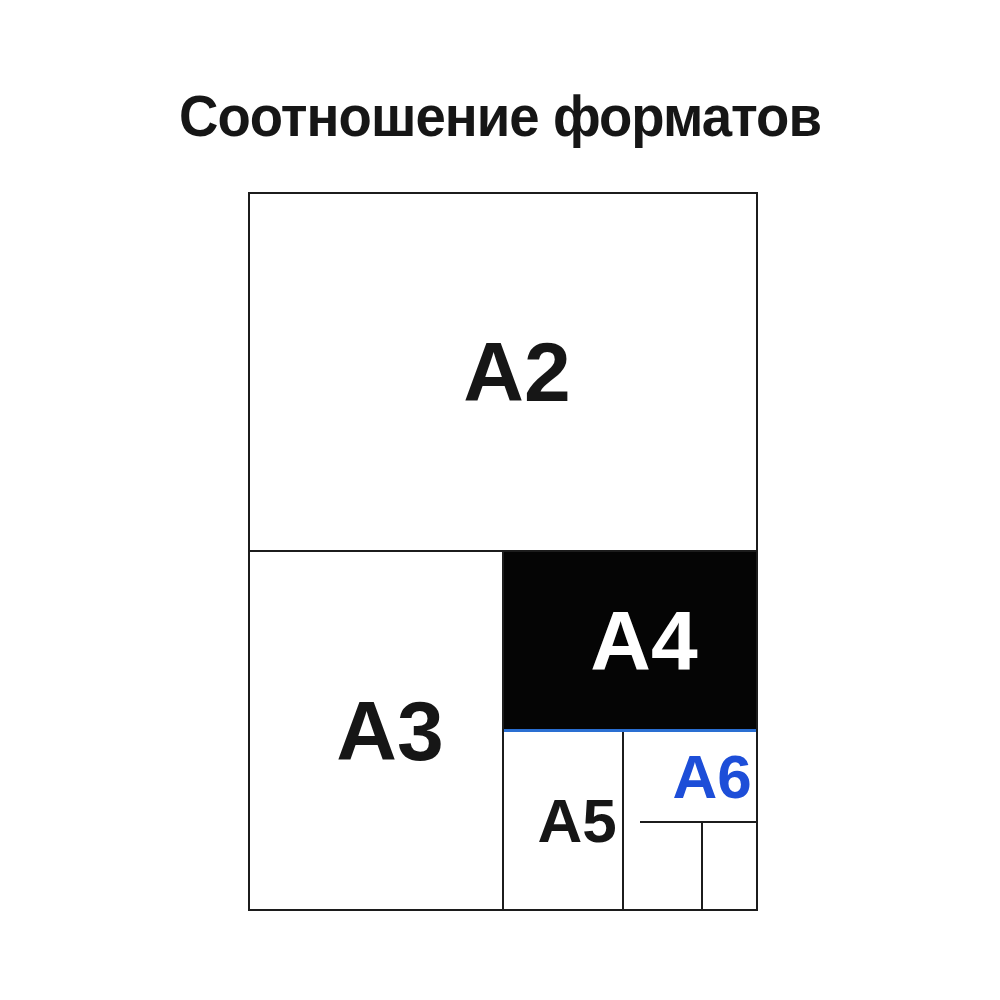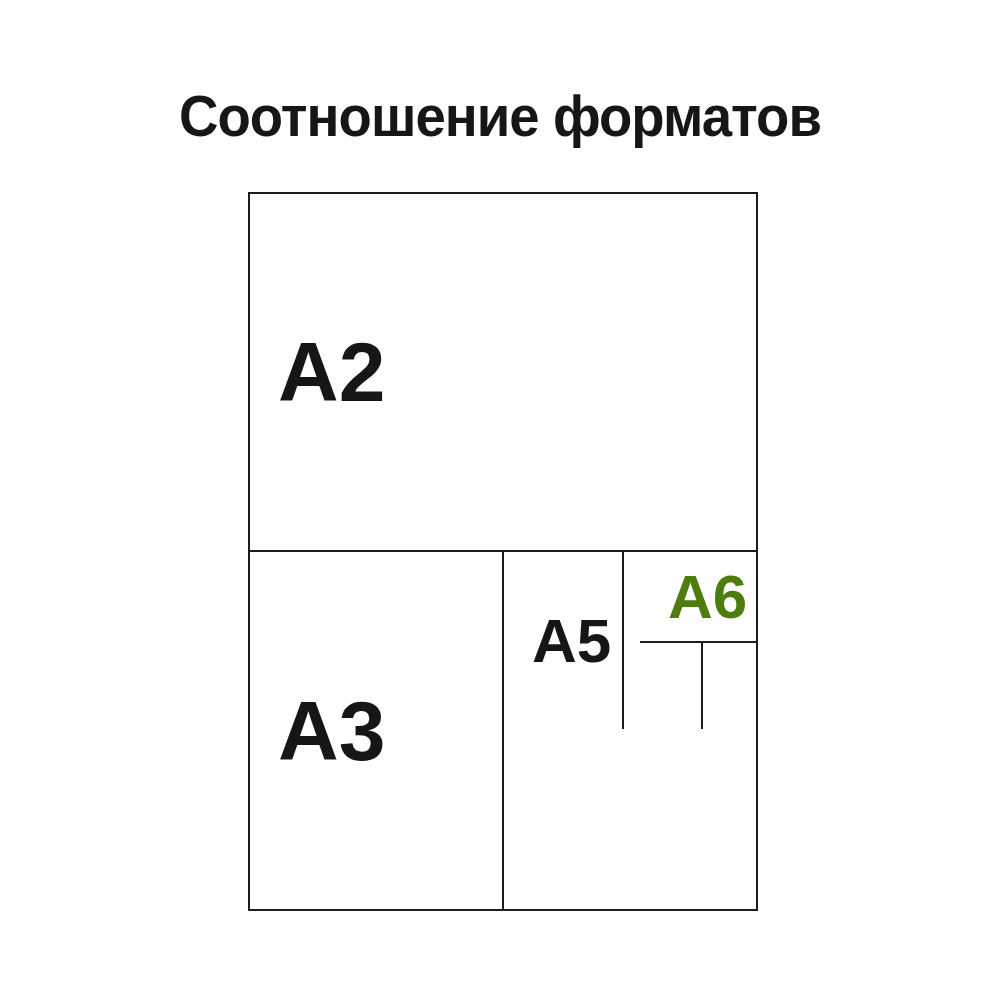--- a/index.html
+++ b/index.html
@@ -25,21 +25,21 @@
     position: absolute;
     left: 248px; top: 192px;
     width: 510px; height: 719px;
     border: 2px solid;
     display: flex;
     flex-direction: column;
   }
   .cell {
     display: flex;
     align-items: center;
-    justify-content: flex-start;
+    justify-content: center;
     padding-left: 28px;
   }
   .label-lg { font-size: 84px; font-weight: bold; line-height: 1; }
   .label-sm { font-size: 62px; font-weight: bold; line-height: 1; }
   .a2 { height: 358px; border-bottom: 2px solid; }
   .bottom-row { height: 357px; display: flex; }
   .a3 { width: 288px; border-right: 2px solid; }
   .right-col { width: 252px; display: flex; flex-direction: column; }
   .a4 { height: 180px; border-bottom-width: 3px; border-bottom-style: solid; }
   .sub-row { height: 177px; display: flex; gap: 16px; }
@@ -62,31 +62,34 @@
   </div>
 
   <div class="bottom-row">
 
     <div class="cell a3" style="border-color: rgb(28, 28, 28);">
       <span class="label-lg" style="color: rgb(22, 22, 22);">А3</span>
     </div>
 
     <div class="right-col">
 
+      <div class="cell a4" style="background-color: rgb(5, 5, 5); border-bottom-color: rgb(42, 111, 210);">
+        <span class="label-lg" style="color: rgb(255, 255, 255);">А4</span>
+      </div>
 
       <div class="sub-row">
 
         <div class="cell a5" style="border-color: rgb(28, 28, 28);">
           <span class="label-sm" style="color: rgb(22, 22, 22);">А5</span>
         </div>
 
         <div class="a6-col">
 
           <div class="cell a6" style="border-color: rgb(28, 28, 28);">
-            <span class="label-sm" style="color: #4d7c0f;">А6</span>
+            <span class="label-sm" style="color: #1d4ed8;">А6</span>
           </div>
 
           <div class="a7-row">
             <div class="a7-left" style="border-color: rgb(28, 28, 28);"></div>
             <div class="a7-right"></div>
           </div>
 
         </div>
       </div>
     </div>

